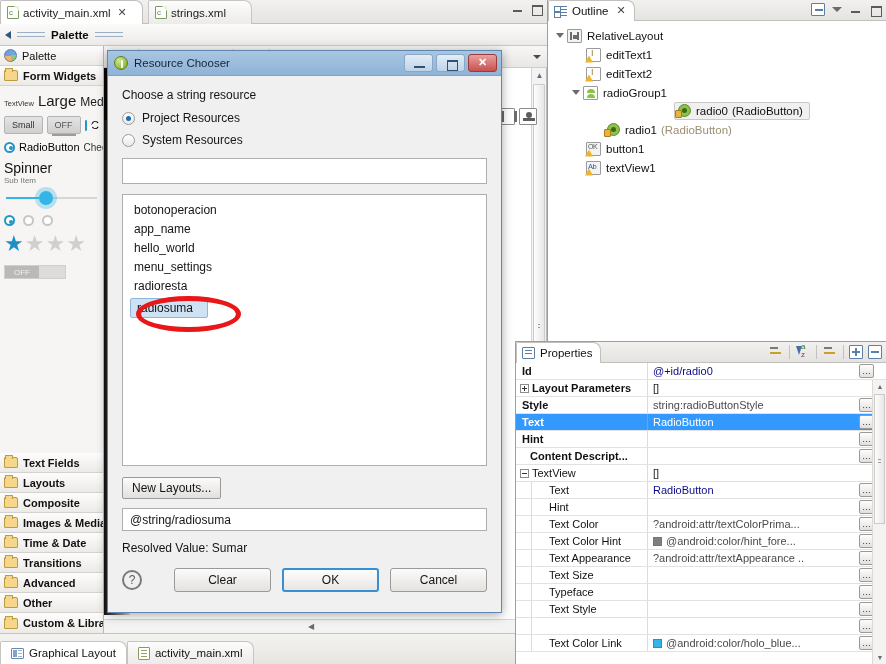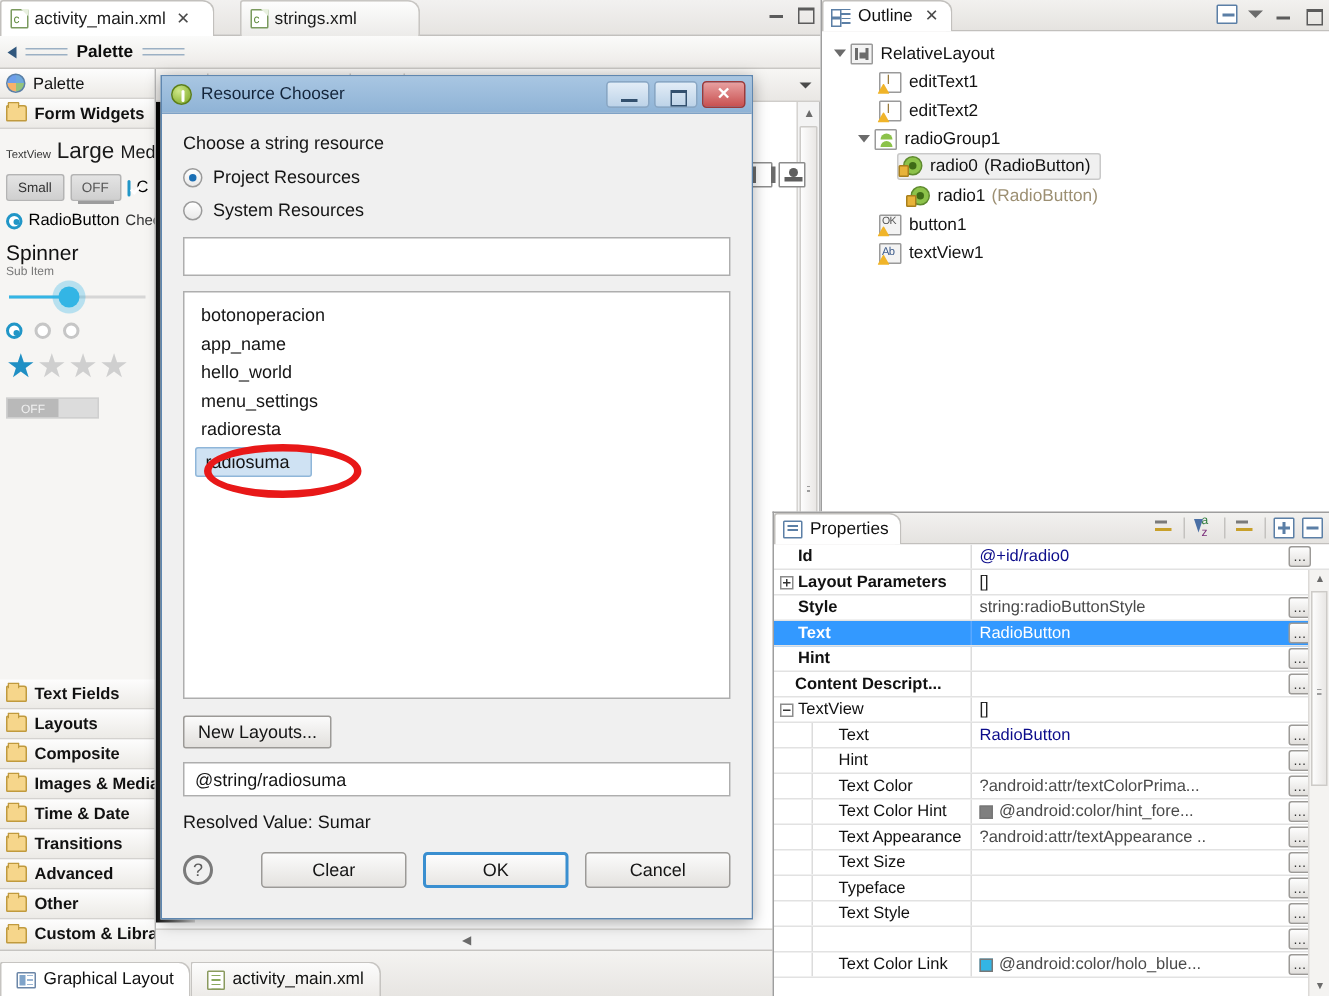--- a/index.html
+++ b/index.html
@@ -249,21 +249,21 @@
   .pt-az::after{content:"z";position:absolute;left:6px;top:6px;font-size:8px;color:#7a2d7a;}
   .pt-arrow{position:absolute;left:1px;top:2px;width:0;height:0;border-left:3px solid transparent;border-right:3px solid transparent;border-top:9px solid #4a6fa5;}
   .pt-box{width:14px;height:14px;border:1px solid #5b7fa6;background:#fff;position:relative;border-radius:1px;}
   .pt-box.plus::after{content:"";position:absolute;left:5px;top:2px;width:2px;height:8px;background:#5b7fa6;}
   .pt-box.plus::before{content:"";position:absolute;left:2px;top:5px;width:8px;height:2px;background:#5b7fa6;}
   .pt-box.minus::after{content:"";position:absolute;left:2px;top:5px;width:8px;height:2px;background:#5b7fa6;}
 
   #prop-table{position:absolute;left:0;right:0;top:21px;bottom:0;overflow:hidden;background:#fff;}
   .prow{display:flex;height:17px;border-bottom:1px solid #e2e2e2;align-items:center;}
   .prow.sel{background:#3399ff;color:#fff;}
-  .pname{width:132px;flex:none;display:flex;align-items:center;gap:3px;padding-left:16px;
+  .pname{width:132px;flex:none;display:flex;align-items:center;gap:3px;padding-left:6px;
     font-size:11px;color:#111;border-right:1px solid #dcdcdc;height:100%;overflow:hidden;white-space:nowrap;}
   .pname.bold{font-weight:bold;}
   .pval{flex:1;display:flex;align-items:center;gap:4px;padding-left:5px;font-size:11px;color:#0b0b8a;
     overflow:hidden;white-space:nowrap;height:100%;}
   .prow.sel .pval{color:#fff;}
   .pval.plain{color:#222;}
   .pval.gray{color:#4a4a4a;}
   .dots{width:15px;height:14px;flex:none;margin-left:auto;margin-right:12px;
     background:linear-gradient(#fdfdfd,#e2e0dd);border:1px solid #9c9a97;border-radius:2px;
     display:flex;align-items:center;justify-content:center;font-size:9px;color:#333;line-height:1;}
@@ -336,21 +336,21 @@
 <body>
 
 <div id="root">
 
   <div id="editor-tabs">
     <div class="etab active" style="left:0;width:143px;">
       <span class="xml-ico"></span>
       <span>activity_main.xml</span>
       <span class="close-x">✕</span>
     </div>
-    <div class="etab inactive" style="left:148px;width:120px;margin-left:12px;">
+    <div class="etab inactive" style="left:148px;width:104px;">
       <span class="xml-ico"></span>
       <span>strings.xml</span>
     </div>
     <div class="win-btns">
       <span class="win-btn wb-min"></span>
       <span class="win-btn wb-max"></span>
     </div>
   </div>
 
   <div id="palette-head">
@@ -547,21 +547,21 @@
           </span>
         <span>editText2</span>
       </div>
 
       <div class="tr" style="padding-left:24px;">
         <span class="tw"></span>
         <span class="ic-node rg"></span>
         <span>radioGroup1</span>
       </div>
 
-      <div style="padding-left:50px;">
+      <div style="padding-left:50px;text-align:center;">
         <div class="tr sel-box">
           <span class="radio-ico">
             <span class="circ"></span>
               <span class="lock"></span>
           </span>
           <span>radio0</span>
           <span style="margin-left:4px;">(RadioButton)</span>
         </div>
       </div>
 

